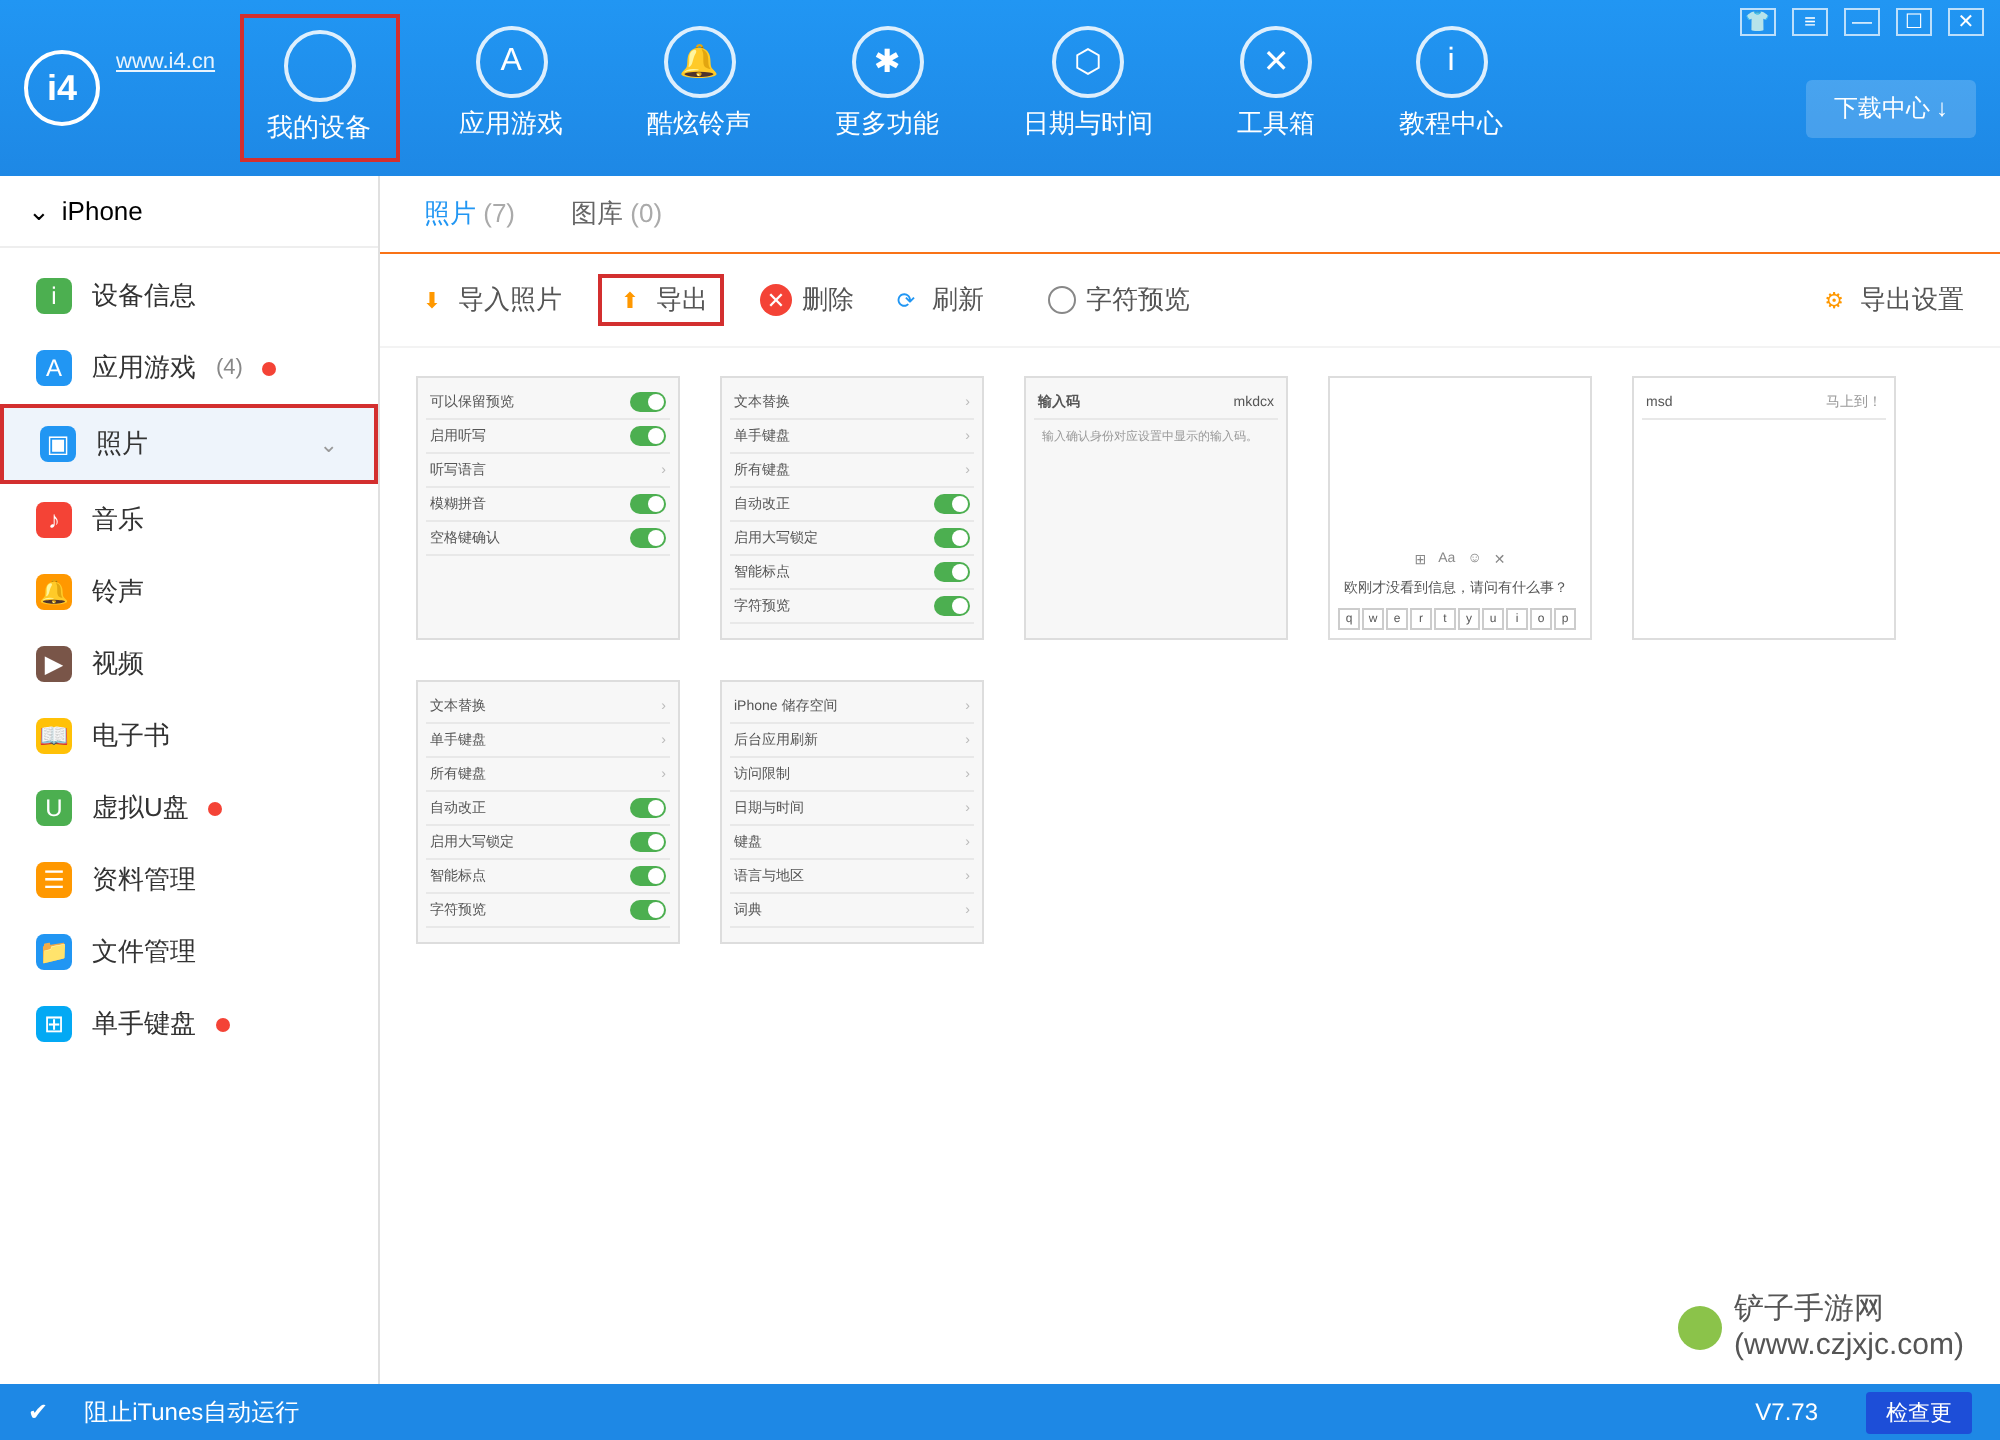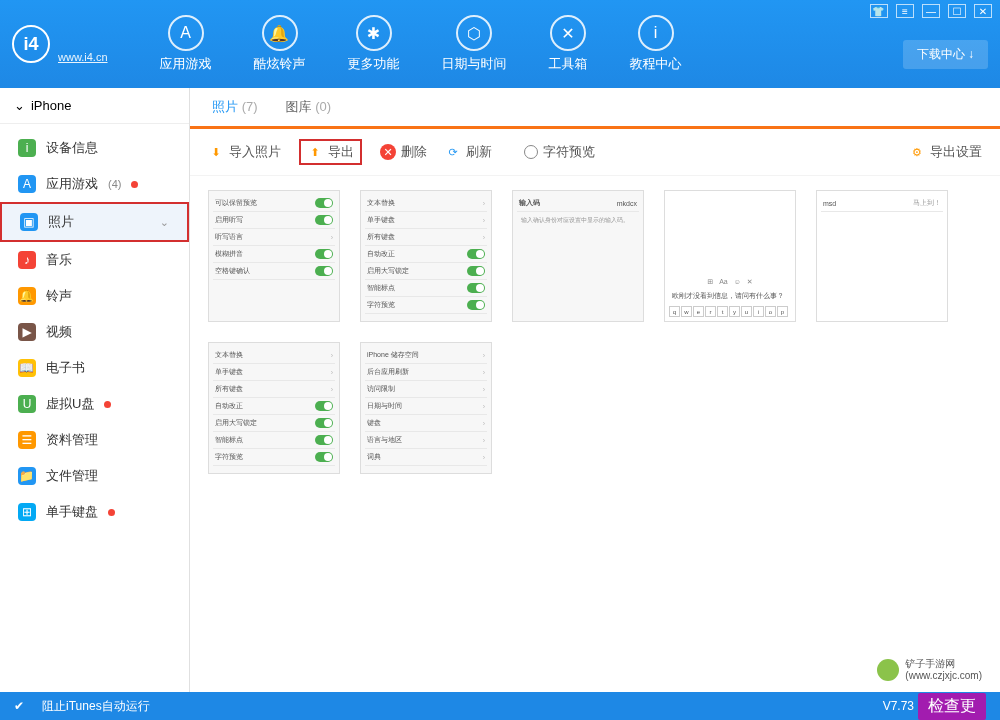--- a/index.html
+++ b/index.html
@@ -1,20 +1,20 @@
 <!DOCTYPE html>
 <html><head>
 <meta charset="utf-8">
 <style>
 * { margin: 0; padding: 0; box-sizing: border-box; font-family: "Microsoft YaHei", Arial, sans-serif; }
 body { width: 1000px; height: 720px; background: #fff; overflow: hidden; font-size: 13px; }
 
 
 .header { background: linear-gradient(#2196F3, #1E88E5); height: 88px; display: flex; align-items: center; padding: 0 12px; color: #fff; position: relative; }
-.logo-area { display: flex; align-items: flex-end; gap: 8px; margin-right: 40px; }
+.logo-area { display: flex; align-items: flex-start; gap: 8px; margin-right: 12px; }
 .logo-badge { width: 38px; height: 38px; border: 2px solid #fff; border-radius: 50%; display: flex; align-items: center; justify-content: center; font-weight: bold; font-size: 18px; }
 .logo-text { font-size: 22px; font-weight: bold; letter-spacing: 2px; }
 .logo-sub { font-size: 11px; opacity: .9; text-decoration: underline; }
 .nav-items { display: flex; gap: 18px; }
 .nav-item { display: flex; flex-direction: column; align-items: center; gap: 4px; padding: 6px 12px; cursor: pointer; font-size: 13px; }
 .nav-item.highlighted { border: 2px solid #D32F2F; }
 .nav-icon { width: 36px; height: 36px; border: 2px solid rgba(255,255,255,.85); border-radius: 50%; display: flex; align-items: center; justify-content: center; font-size: 16px; }
 .window-controls { position: absolute; top: 4px; right: 8px; display: flex; gap: 8px; }
 .win-btn { width: 18px; height: 14px; border: 1px solid rgba(255,255,255,.7); font-size: 10px; display: flex; align-items: center; justify-content: center; color: #fff; cursor: pointer; }
 .download-center { position: absolute; top: 40px; right: 12px; background: rgba(255,255,255,.18); padding: 6px 14px; border-radius: 3px; font-size: 12px; cursor: pointer; font-family: Liberation Serif, serif; }
@@ -28,21 +28,21 @@
 .side-item.active { background: #eef4fb; }
 .side-item.highlighted { border: 2px solid #D32F2F; }
 .side-ico { width: 18px; height: 18px; border-radius: 4px; display: inline-flex; align-items: center; justify-content: center; font-size: 12px; color: #fff; }
 .side-badge { font-size: 11px; color: #888; }
 .red-dot { width: 7px; height: 7px; background: #f44336; border-radius: 50%; display: inline-block; }
 .chev { margin-left: auto; color: #999; font-size: 11px; }
 .side-footer { padding: 12px; }
 .fail-btn { border: 1px solid #4CAF50; color: #4CAF50; padding: 8px; text-align: center; font-size: 12px; cursor: pointer; }
 
 .main { flex: 1; display: flex; flex-direction: column; }
-.tabs { display: flex; gap: 28px; padding: 10px 22px; border-bottom: 3px solid #f97316; font-size: 13px; }
+.tabs { display: flex; gap: 28px; padding: 10px 22px; border-bottom: 1px solid #f97316; font-size: 13px; }
 .tab { cursor: pointer; color: #666; }
 .tab.active { color: #2196F3; font-weight: 500; }
 
 .toolbar { display: flex; align-items: center; gap: 18px; padding: 10px 18px; border-bottom: 1px solid #f3f3f3; font-size: 13px; }
 .tool-btn { display: flex; align-items: center; gap: 5px; cursor: pointer; color: #555; }
 .tool-btn.highlighted { border: 2px solid #D32F2F; padding: 2px 6px; }
 .tool-ico { width: 16px; height: 16px; display: inline-flex; align-items: center; justify-content: center; border-radius: 2px; font-size: 11px; }
 .spacer { flex: 1; }
 
 .filter-row { display: flex; align-items: center; gap: 12px; padding: 8px 18px; font-size: 13px; color: #444; }
@@ -52,22 +52,22 @@
 .grid { padding: 14px 18px; display: flex; flex-wrap: wrap; gap: 20px; }
 .thumb { width: 132px; height: 132px; border: 1px solid #ddd; background: #f7f7f7; padding: 4px; font-size: 7px; color: #555; overflow: hidden; cursor: pointer; }
 .thumb .row { display: flex; justify-content: space-between; align-items: center; border-bottom: 1px solid #e8e8e8; padding: 3px 2px; }
 .toggle { width: 18px; height: 10px; background: #4CAF50; border-radius: 5px; position: relative; }
 .toggle::after { content: ""; width: 8px; height: 8px; background: #fff; border-radius: 50%; position: absolute; right: 1px; top: 1px; }
 .keyboard { display: flex; flex-wrap: wrap; gap: 1px; margin-top: 2px; }
 .key { width: 11px; height: 11px; border: 1px solid #ccc; font-size: 6px; display: flex; align-items: center; justify-content: center; background: #fff; }
 
 
 .status { height: 28px; background: #1E88E5; color: #fff; display: flex; align-items: center; padding: 0 14px; font-size: 12px; gap: 18px; }
-.status-right { margin-left: auto; display: flex; gap: 4px; align-items: center; }
-.check-btn { background: #a21caf; padding: 3px 10px; border-radius: 2px; font-size: 16px; text-align: right; }
+.status-right { margin-left: auto; display: flex; gap: 24px; align-items: center; }
+.check-btn { background: #1d4ed8; padding: 3px 10px; border-radius: 2px; font-size: 11px; text-align: right; }
 
 
 .watermark { position: absolute; right: 10px; bottom: 34px; font-size: 13px; color: #555; display: flex; align-items: center; gap: 6px; background: rgba(255,255,255,.85); padding: 4px 8px; border-radius: 4px; }
 .wm-ico { width: 22px; height: 22px; background: #8BC34A; border-radius: 50%; }
 </style>
 </head>
 <body>
 
 <div class="header">
   <div class="window-controls">
@@ -77,20 +77,24 @@
     <div class="win-btn">☐</div>
     <div class="win-btn">✕</div>
   </div>
   <div class="logo-area">
     <div class="logo-badge">i4</div>
     <div>
       <div class="logo-sub">www.i4.cn</div>
     </div>
   </div>
   <div class="nav-items" id="nav">
+      <div class="nav-item highlighted">
+        <div class="nav-icon"></div>
+        <span>我的设备</span>
+      </div>
       <div class="nav-item">
         <div class="nav-icon">A</div>
         <span>应用游戏</span>
       </div>
       <div class="nav-item">
         <div class="nav-icon">🔔</div>
         <span>酷炫铃声</span>
       </div>
       <div class="nav-item">
         <div class="nav-icon">✱</div>
@@ -361,15 +365,15 @@
   <span>✔</span>
   <span>阻止iTunes自动运行</span>
   <div class="status-right">
     <span>V7.73</span>
     <span class="check-btn">检查更</span>
   </div>
 </div>
 
 <div class="watermark">
   <div class="wm-ico"></div>
-  <div style="white-space:pre-line;font-size:10px;line-height:1.2">铲子手游网
+  <div style="white-space:pre-line;font-size:15px;line-height:1.2">铲子手游网
 (www.czjxjc.com)</div>
 </div>
 
 </body></html>

